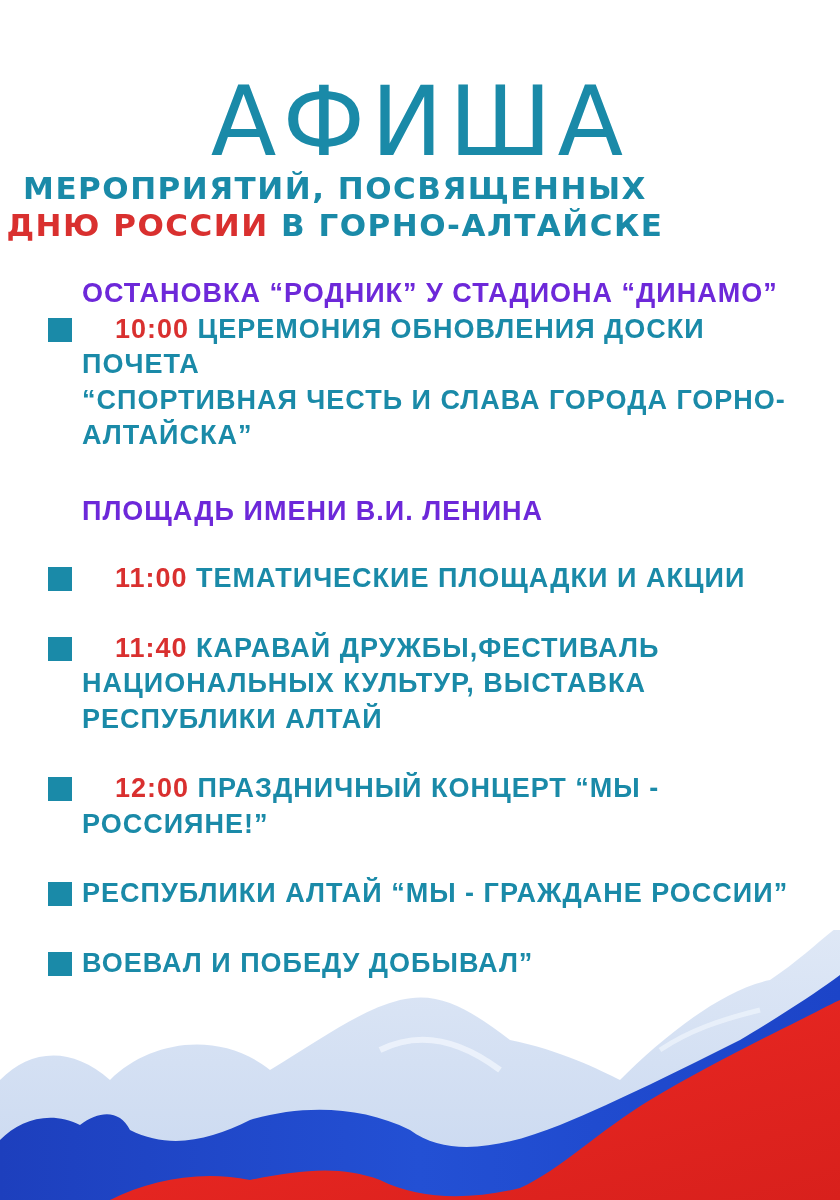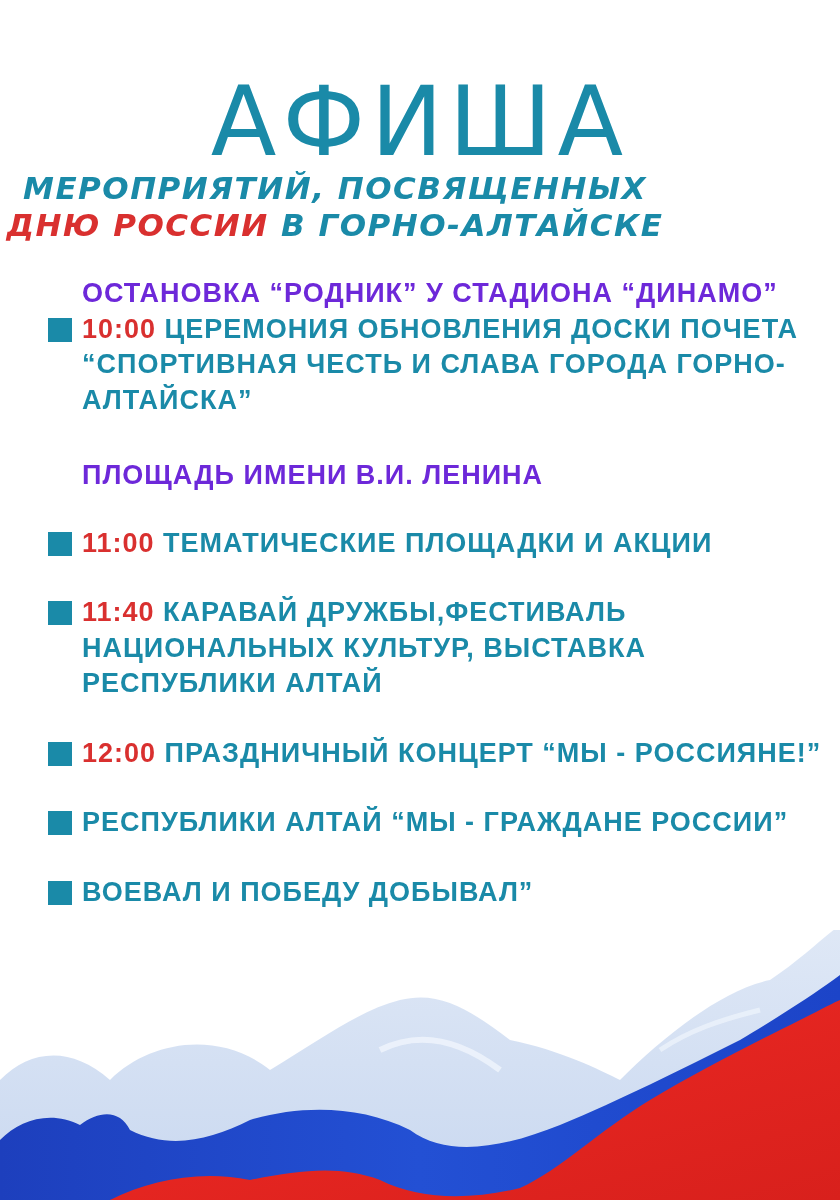--- a/index.html
+++ b/index.html
@@ -13,36 +13,35 @@
     position: absolute; left: 0; width: 840px; top: 72px;
     text-align: center; font-weight: normal; font-size: 96px; line-height: 100px;
     color: #1a8aa8; letter-spacing: 6px;
     font-family: "DejaVu Sans", sans-serif;
   }
   .subtitle {
     position: absolute; left: 0; width: 670px; top: 170px;
     text-align: center; font-weight: bold; font-size: 31px; line-height: 37px;
     color: #1a8aa8; letter-spacing: 1.5px;
     font-family: "DejaVu Sans", sans-serif;
-    font-style: italic;
   }
   .subtitle .red { color: #d9302f; }
   .body-text {
     position: absolute; left: 48px; top: 268px; width: 780px;
     font-family: "Liberation Sans", sans-serif; font-weight: bold;
     font-size: 27px; line-height: 35.5px; letter-spacing: 1px;
     color: #1a8aa8;
   }
   .venue { color: #6d28d9; padding-left: 34px; margin-top: 8px; }
   .event { position: relative; padding-left: 34px; }
   .event .bullet {
     position: absolute; left: 0; top: 6px; width: 24px; height: 24px;
     background: #1a8aa8;
   }
-  .time { color: #d9302f; }
+  .time { color: #d9302f; margin-left: 33px; }
   .gap-1 { height: 32px; }
   .gap-2 { height: 34px; }
   .flag { position: absolute; left: 0; top: 930px; width: 840px; height: 270px; }
 </style>
 </head>
 <body>
 
 <div class="poster">
 
   <div class="title">АФИША</div>

